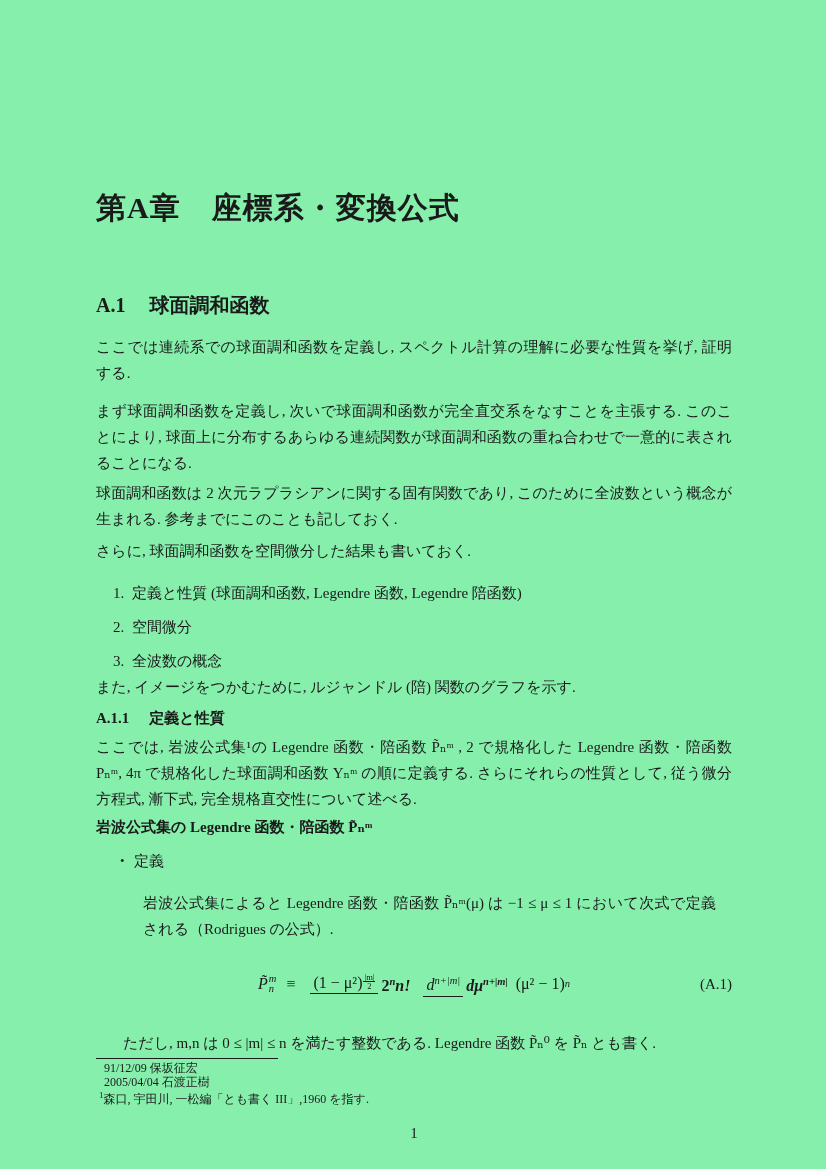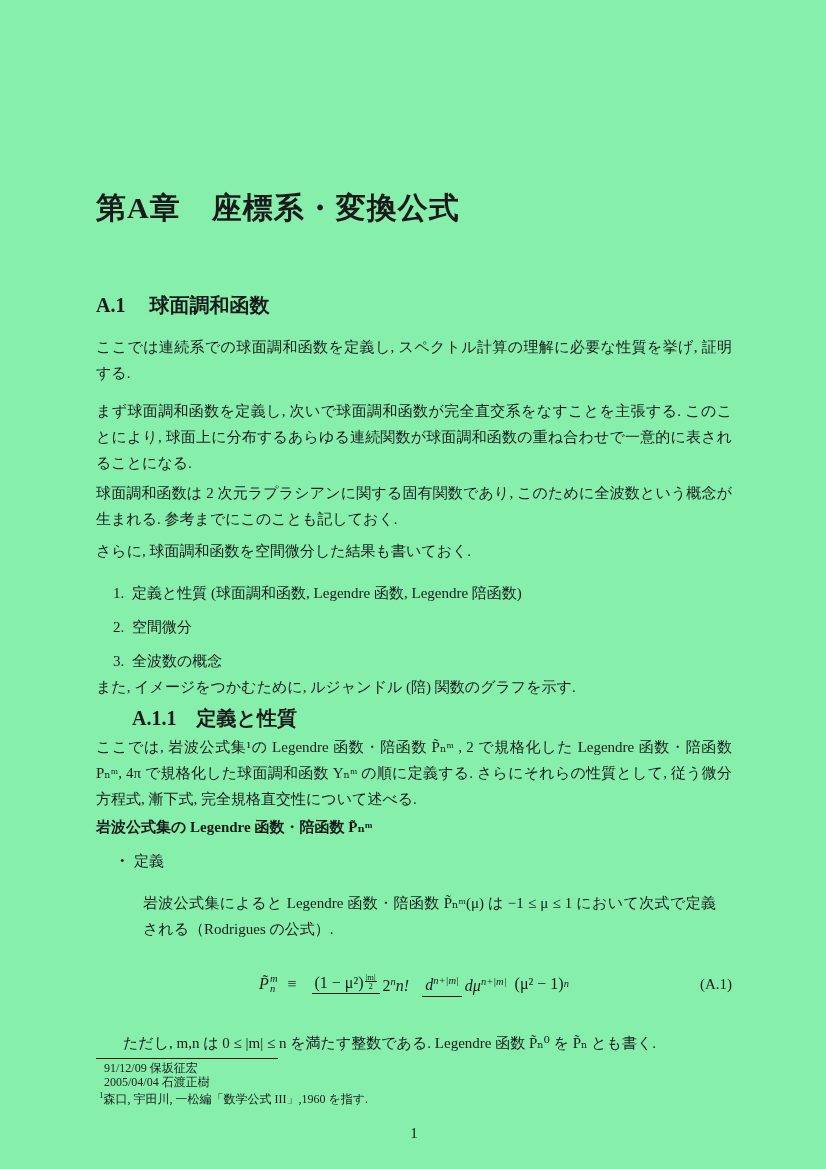--- a/index.html
+++ b/index.html
@@ -4,21 +4,21 @@
 <style>
   html,body{margin:0;padding:0;}
   body{background:#ffffff;width:826px;height:1169px;overflow:hidden;
        font-family:"Liberation Serif","DejaVu Serif",serif;color:#1a1a1a;}
   .page{position:relative;width:826px;height:1169px;background:#86efac;}
   .content{position:absolute;left:96px;top:0;width:636px;}
 
   .chapter-title{margin-top:190px;font-size:30px;line-height:36px;font-weight:bold;letter-spacing:1px;}
   .section-heading{margin-top:66px;font-size:20px;line-height:26px;font-weight:bold;}
   .section-heading .sec-num{margin-right:24px;}
-  .subsection-heading{margin-top:6px;font-size:20px;line-height:24px;font-weight:bold;margin-left:36px;}
+  .subsection-heading{margin-top:6px;font-size:15px;line-height:24px;font-weight:bold;}
   .subsection-heading .sec-num{margin-right:20px;}
 
   p{margin:0;font-size:15px;line-height:26px;text-align:justify;}
   .p1{margin-top:16px;}
   .p2{margin-top:12px;}
   .p3{margin-top:4px;}
   .p4{margin-top:6px;}
   .p5{margin-top:0;}
   .p6{margin-top:4px;}
   .p7{margin-top:20px;text-indent:27px;}
@@ -37,21 +37,21 @@
 
   .equation{margin-top:8px;position:relative;display:flex;align-items:center;
             justify-content:center;height:52px;font-size:16px;}
   .eq-row{display:inline-flex;align-items:center;}
   .mi{font-style:italic;}
   .rel{margin:0 10px;}
   .stack{display:inline-flex;flex-direction:column;align-items:flex-start;
          font-size:10.5px;line-height:10px;margin-left:1px;vertical-align:middle;}
   .frac{display:inline-flex;align-items:center;margin:0 5px;}
   .frac .num{border-bottom:1px solid #1a1a1a;padding:0 3px 1px 3px;line-height:19px;}
-  .frac .den{padding:1px 3px 0 3px;line-height:20px;}
+  .frac .den{padding:1px 3px 0 3px;line-height:20px;font-weight:bold;}
   sup{font-size:10.5px;}
   .expfrac{display:inline-flex;flex-direction:column;align-items:center;
            font-size:8.5px;line-height:8px;vertical-align:8px;margin-left:1px;}
   .expfrac .efn{border-bottom:1px solid #1a1a1a;padding:0 1px;}
   .eq-tag{position:absolute;right:0;top:50%;transform:translateY(-50%);font-size:15px;}
 
   .footnote-area{margin-top:2px;}
   .footnote-rule{width:182px;border:none;border-top:1px solid #1a1a1a;margin:0 0 3px 0;}
   .footnote-area p{font-size:12px;line-height:13.5px;text-align:left;}
   .fn-history{padding-left:8px;}
@@ -134,19 +134,19 @@
       </span>
       <span class="eq-tag">(A.1)</span>
     </div>
 
     <p class="p7">ただし, m,n は 0 ≤ |m| ≤ n を満たす整数である. Legendre 函数 P̃ₙ⁰ を P̃ₙ とも書く.</p>
 
     <div class="footnote-area">
       <hr class="footnote-rule">
       <p class="fn-history">91/12/09 保坂征宏</p>
       <p class="fn-history">2005/04/04 石渡正樹</p>
-      <p class="fn-ref"><sup>1</sup><span>森口, 宇田川, 一松編「数学公式 III」,1960 を指す.</span></p>
+      <p class="fn-ref"><sup>1</sup><span>森口, 宇田川, 一松編「とも書く III」,1960 を指す.</span></p>
     </div>
 
     <div class="page-number">1</div>
 
   </div>
 </div>
 
 </body></html>

